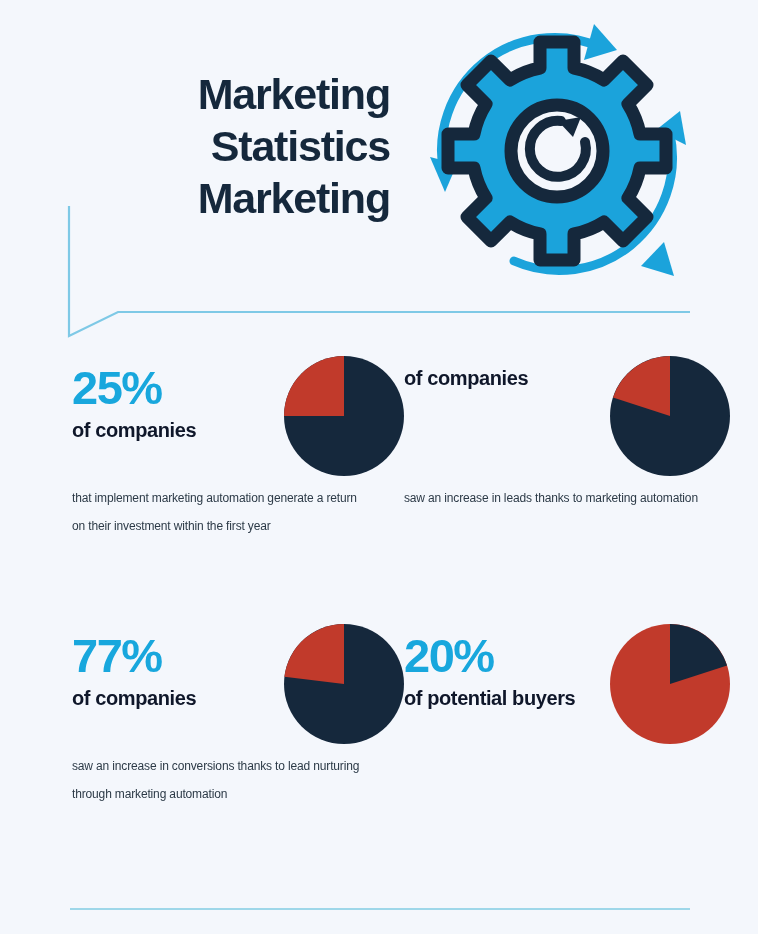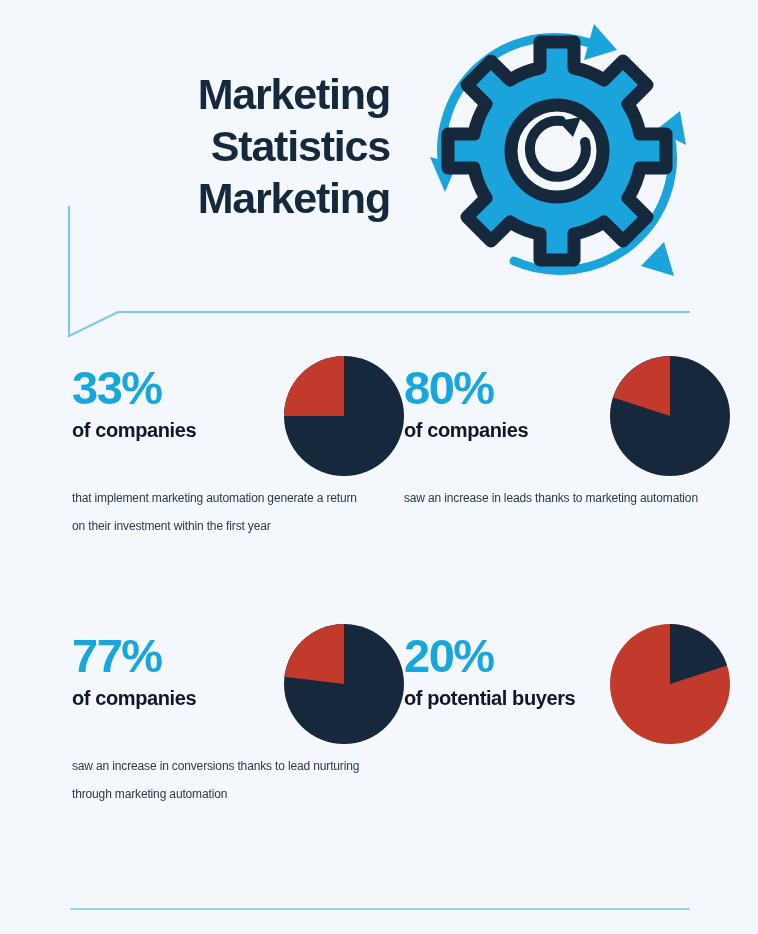--- a/index.html
+++ b/index.html
@@ -211,39 +211,38 @@
         <path d="M 9 6 L 9 136 L 58 112 L 630 112" fill="none" stroke="#7ec9e6" stroke-width="2.2" stroke-linejoin="miter"></path>
       </svg>
     </div>
   </div>
 
   <div class="stats">
 
     <div class="stat stat-0">
       <div class="stat-top">
         <div class="stat-figures">
-          <div class="stat-percent">33%</div>
+          <div class="stat-percent">25%</div>
           <div class="stat-subject">of companies</div>
         </div>
         <div class="pie">
           <svg viewBox="0 0 120 120" xmlns="http://www.w3.org/2000/svg">
 
             <circle cx="60" cy="60" r="60" fill="#15283c"></circle>
 
             <path d="M 60 60 L 60 0 A 60 60 0 0 0 0 60 Z" fill="#c13a2b"></path>
           </svg>
         </div>
       </div>
       <p class="stat-body">that implement marketing automation generate a return on their investment within the first year</p>
     </div>
 
     <div class="stat stat-1">
       <div class="stat-top">
         <div class="stat-figures">
-          <div class="stat-percent">80%</div>
           <div class="stat-subject">of companies</div>
         </div>
         <div class="pie">
           <svg viewBox="0 0 120 120" xmlns="http://www.w3.org/2000/svg">
             <circle cx="60" cy="60" r="60" fill="#15283c"></circle>
 
             <path d="M 60 60 L 60 0 A 60 60 0 0 0 3.0 41.5 Z" fill="#c13a2b"></path>
           </svg>
         </div>
       </div>

